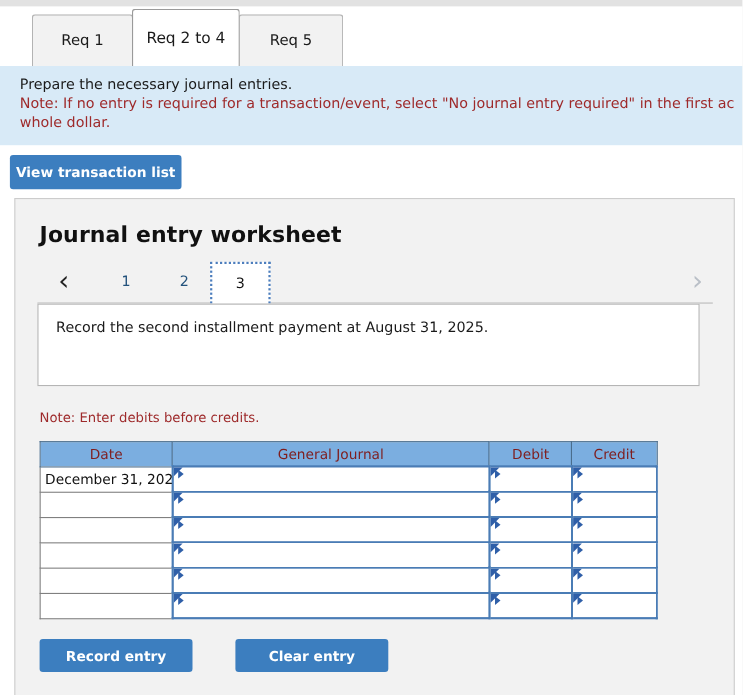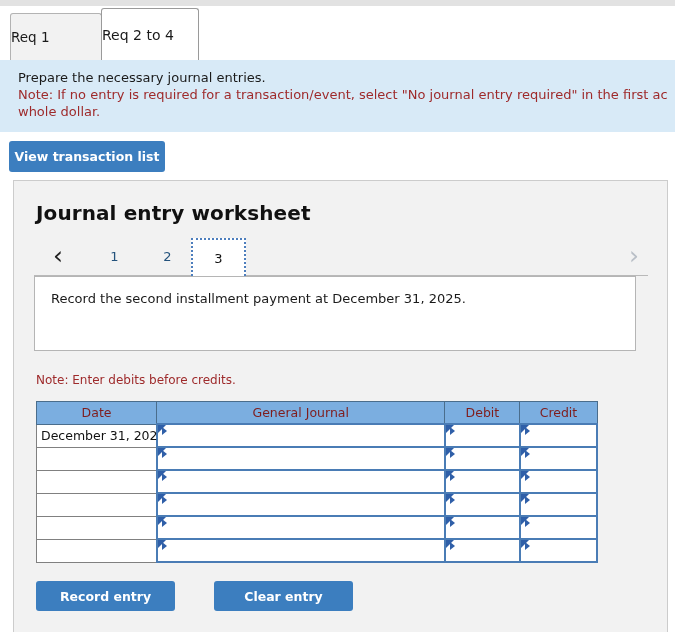--- a/index.html
+++ b/index.html
@@ -37,24 +37,26 @@
     position: absolute;
     top: 7px;
     height: 47px;
     box-sizing: border-box;
     background: #f2f2f2;
     border: 1px solid #b3b3b3;
     border-bottom: none;
     border-radius: 3px 3px 0 0;
     display: flex;
     align-items: center;
+    justify-content: center;
     font-size: 13.5px;
     color: #1a1a1a;
     cursor: pointer;
     user-select: none;
+    margin-left: 19px;
   }
   .tab.active {
     background: #ffffff;
     border-color: #9a9a9a;
     top: 2px;
     height: 52px;
     z-index: 3;
     font-size: 14px;
   }
   .tab-1 { left: 10px;  width: 92px; }
@@ -275,20 +277,23 @@
 <body>
 
 <div class="top-strip"></div>
 
 <div class="tabbar">
   <div class="tab tab-1">
     <span>Req 1</span>
   </div>
   <div class="tab tab-2 active">
     <span>Req 2 to 4</span>
+  </div>
+  <div class="tab tab-3">
+    <span>Req 5</span>
   </div>
 </div>
 
 <div class="instructions">
   <div class="line1">Prepare the necessary journal entries.</div>
   <div class="note">Note: If no entry is required for a transaction/event, select "No journal entry required" in the first ac</div>
   <div class="note">whole dollar.</div>
 </div>
 
 <button class="btn btn-view-transactions">View transaction list</button>
@@ -307,21 +312,21 @@
     <div class="pager-num pn-2">
       <span>2</span>
     </div>
     <div class="pager-num pn-3 selected">
       <span>3</span>
     </div>
     <div class="pager-arrow pager-next">›</div>
   </div>
 
   <div class="txn-box">
-    <span>Record the second installment payment at December 31, 2025.</span>
+    <span>Record the second installment payment at August 31, 2025.</span>
   </div>
 
   <div class="debit-note">Note: Enter debits before credits.</div>
 
   <table class="jtable">
     <colgroup>
       <col class="col-date">
         <col class="col-gj">
         <col class="col-debit">
         <col class="col-credit">

